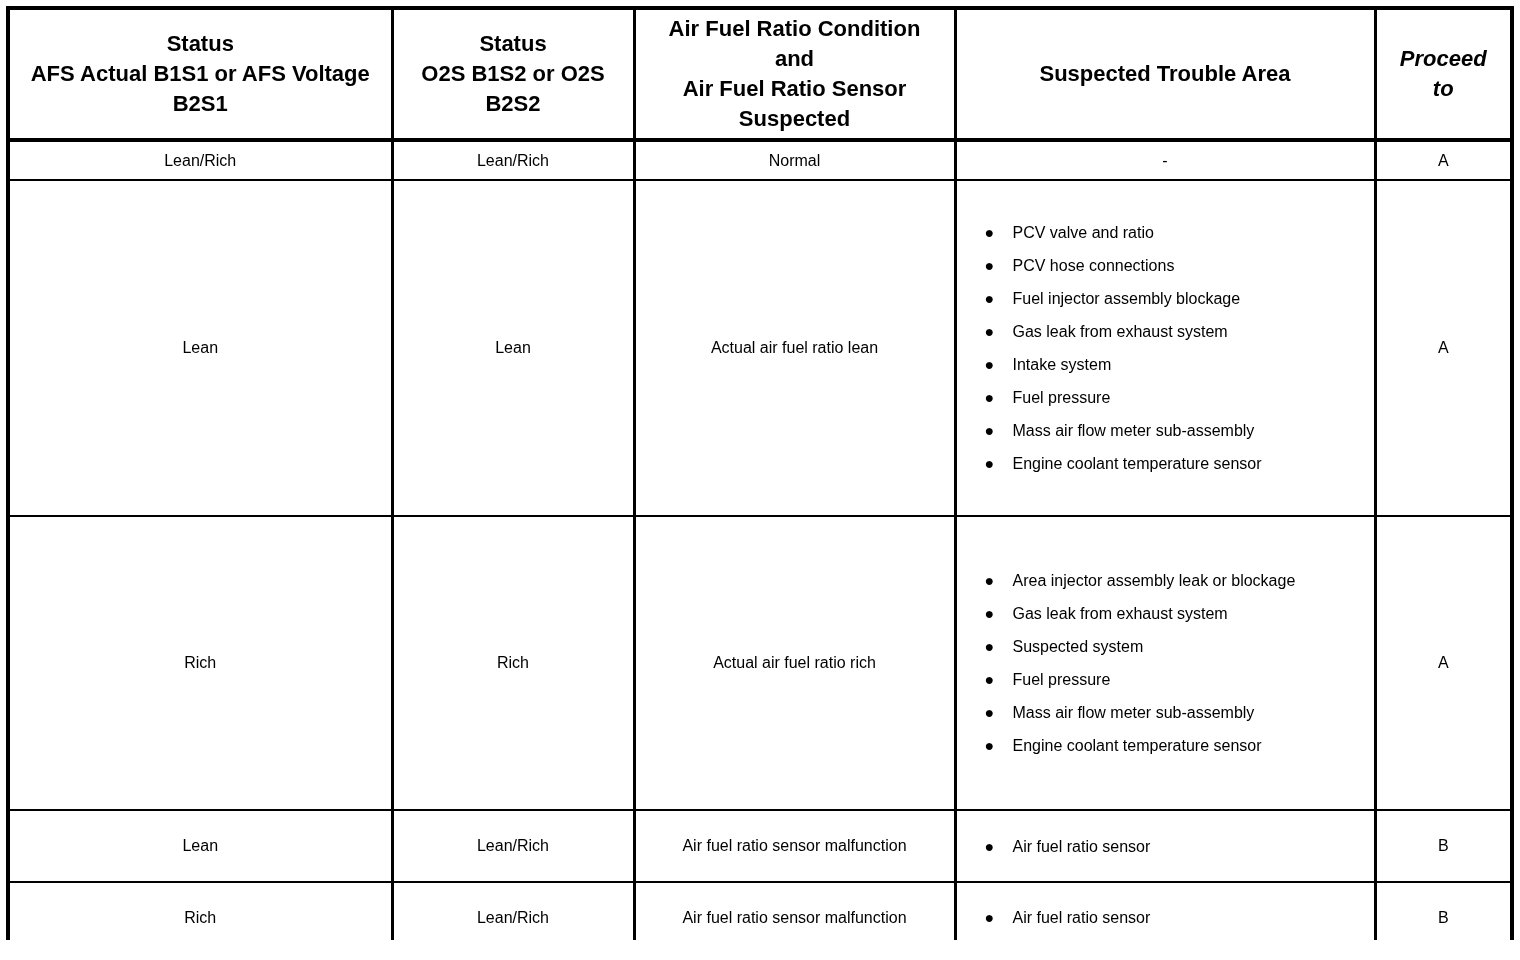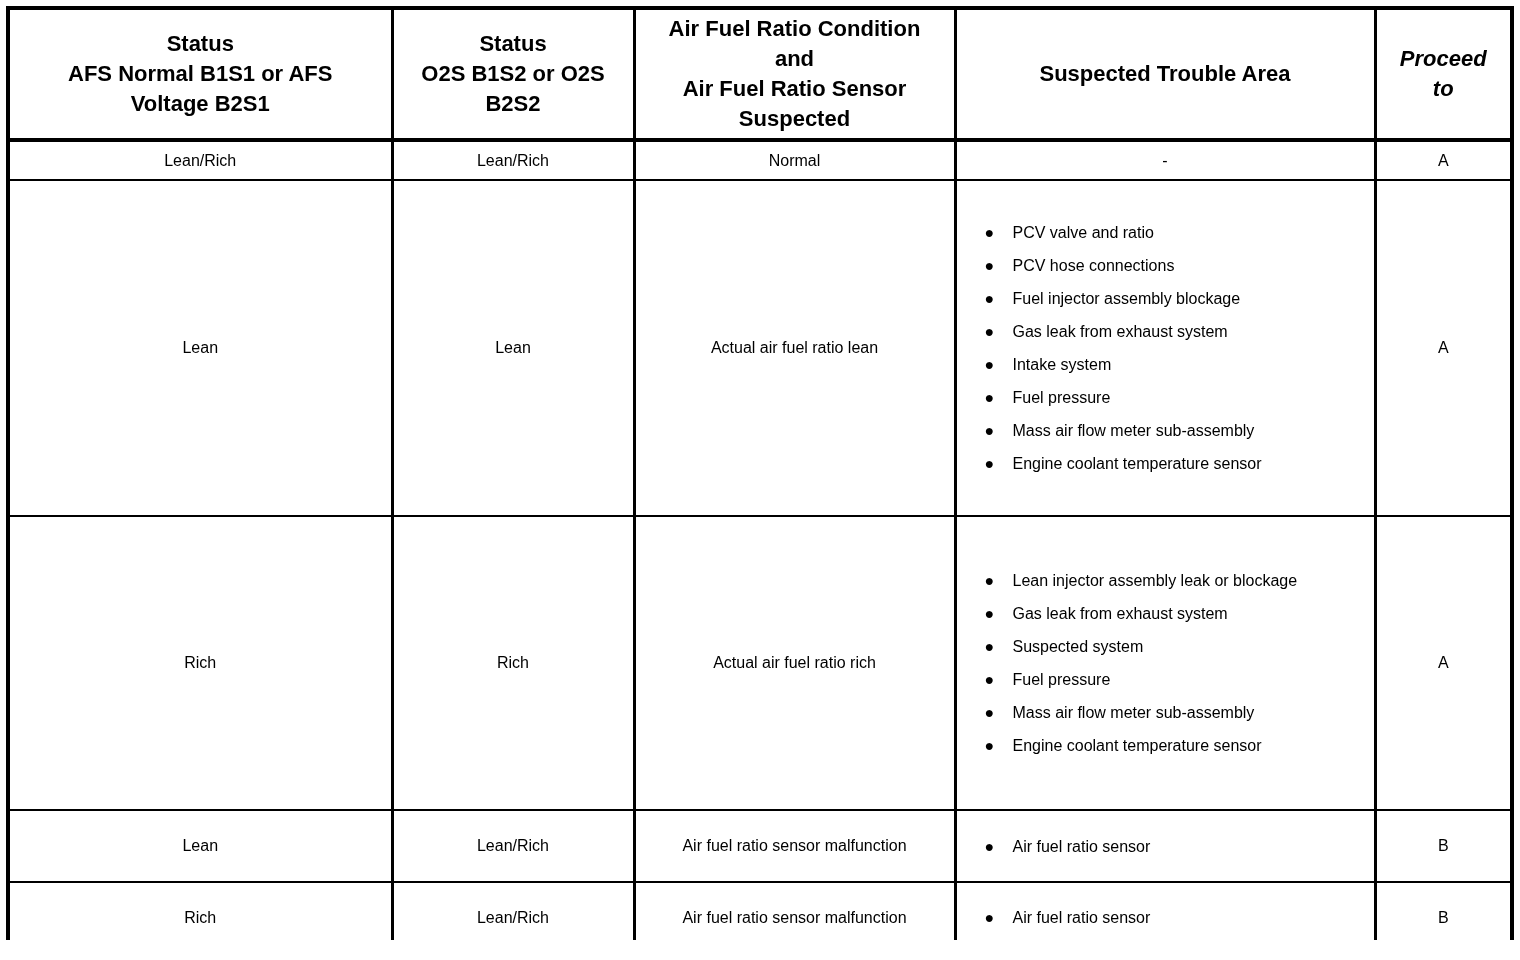--- a/index.html
+++ b/index.html
@@ -59,21 +59,21 @@
       <col class="c1">
         <col class="c2">
         <col class="c3">
         <col class="c4">
         <col class="c5">
     </colgroup>
     <thead>
       <tr id="hdr-row">
           <th>
             <span class="hline">Status</span>
-            <span class="hline">AFS Normal B1S1 or AFS Voltage B2S1</span>
+            <span class="hline">AFS Actual B1S1 or AFS Voltage B2S1</span>
           </th>
           <th>
             <span class="hline">Status</span>
             <span class="hline">O2S B1S2 or O2S B2S2</span>
           </th>
           <th>
             <span class="hline">Air Fuel Ratio Condition</span>
             <span class="hline">and</span>
             <span class="hline">Air Fuel Ratio Sensor Suspected</span>
           </th>
@@ -110,21 +110,21 @@
             </ul>
           </td>
           <td class="proceed">A</td>
         </tr>
         <tr>
           <td class="stat">Rich</td>
           <td class="stat">Rich</td>
           <td class="cond">Actual air fuel ratio rich</td>
           <td class="trouble">
             <ul class="bullets">
-              <li>Lean injector assembly leak or blockage</li>
+              <li>Area injector assembly leak or blockage</li>
               <li>Gas leak from exhaust system</li>
               <li>Suspected system</li>
               <li>Fuel pressure</li>
               <li>Mass air flow meter sub-assembly</li>
               <li>Engine coolant temperature sensor</li>
             </ul>
           </td>
           <td class="proceed">A</td>
         </tr>
         <tr>

